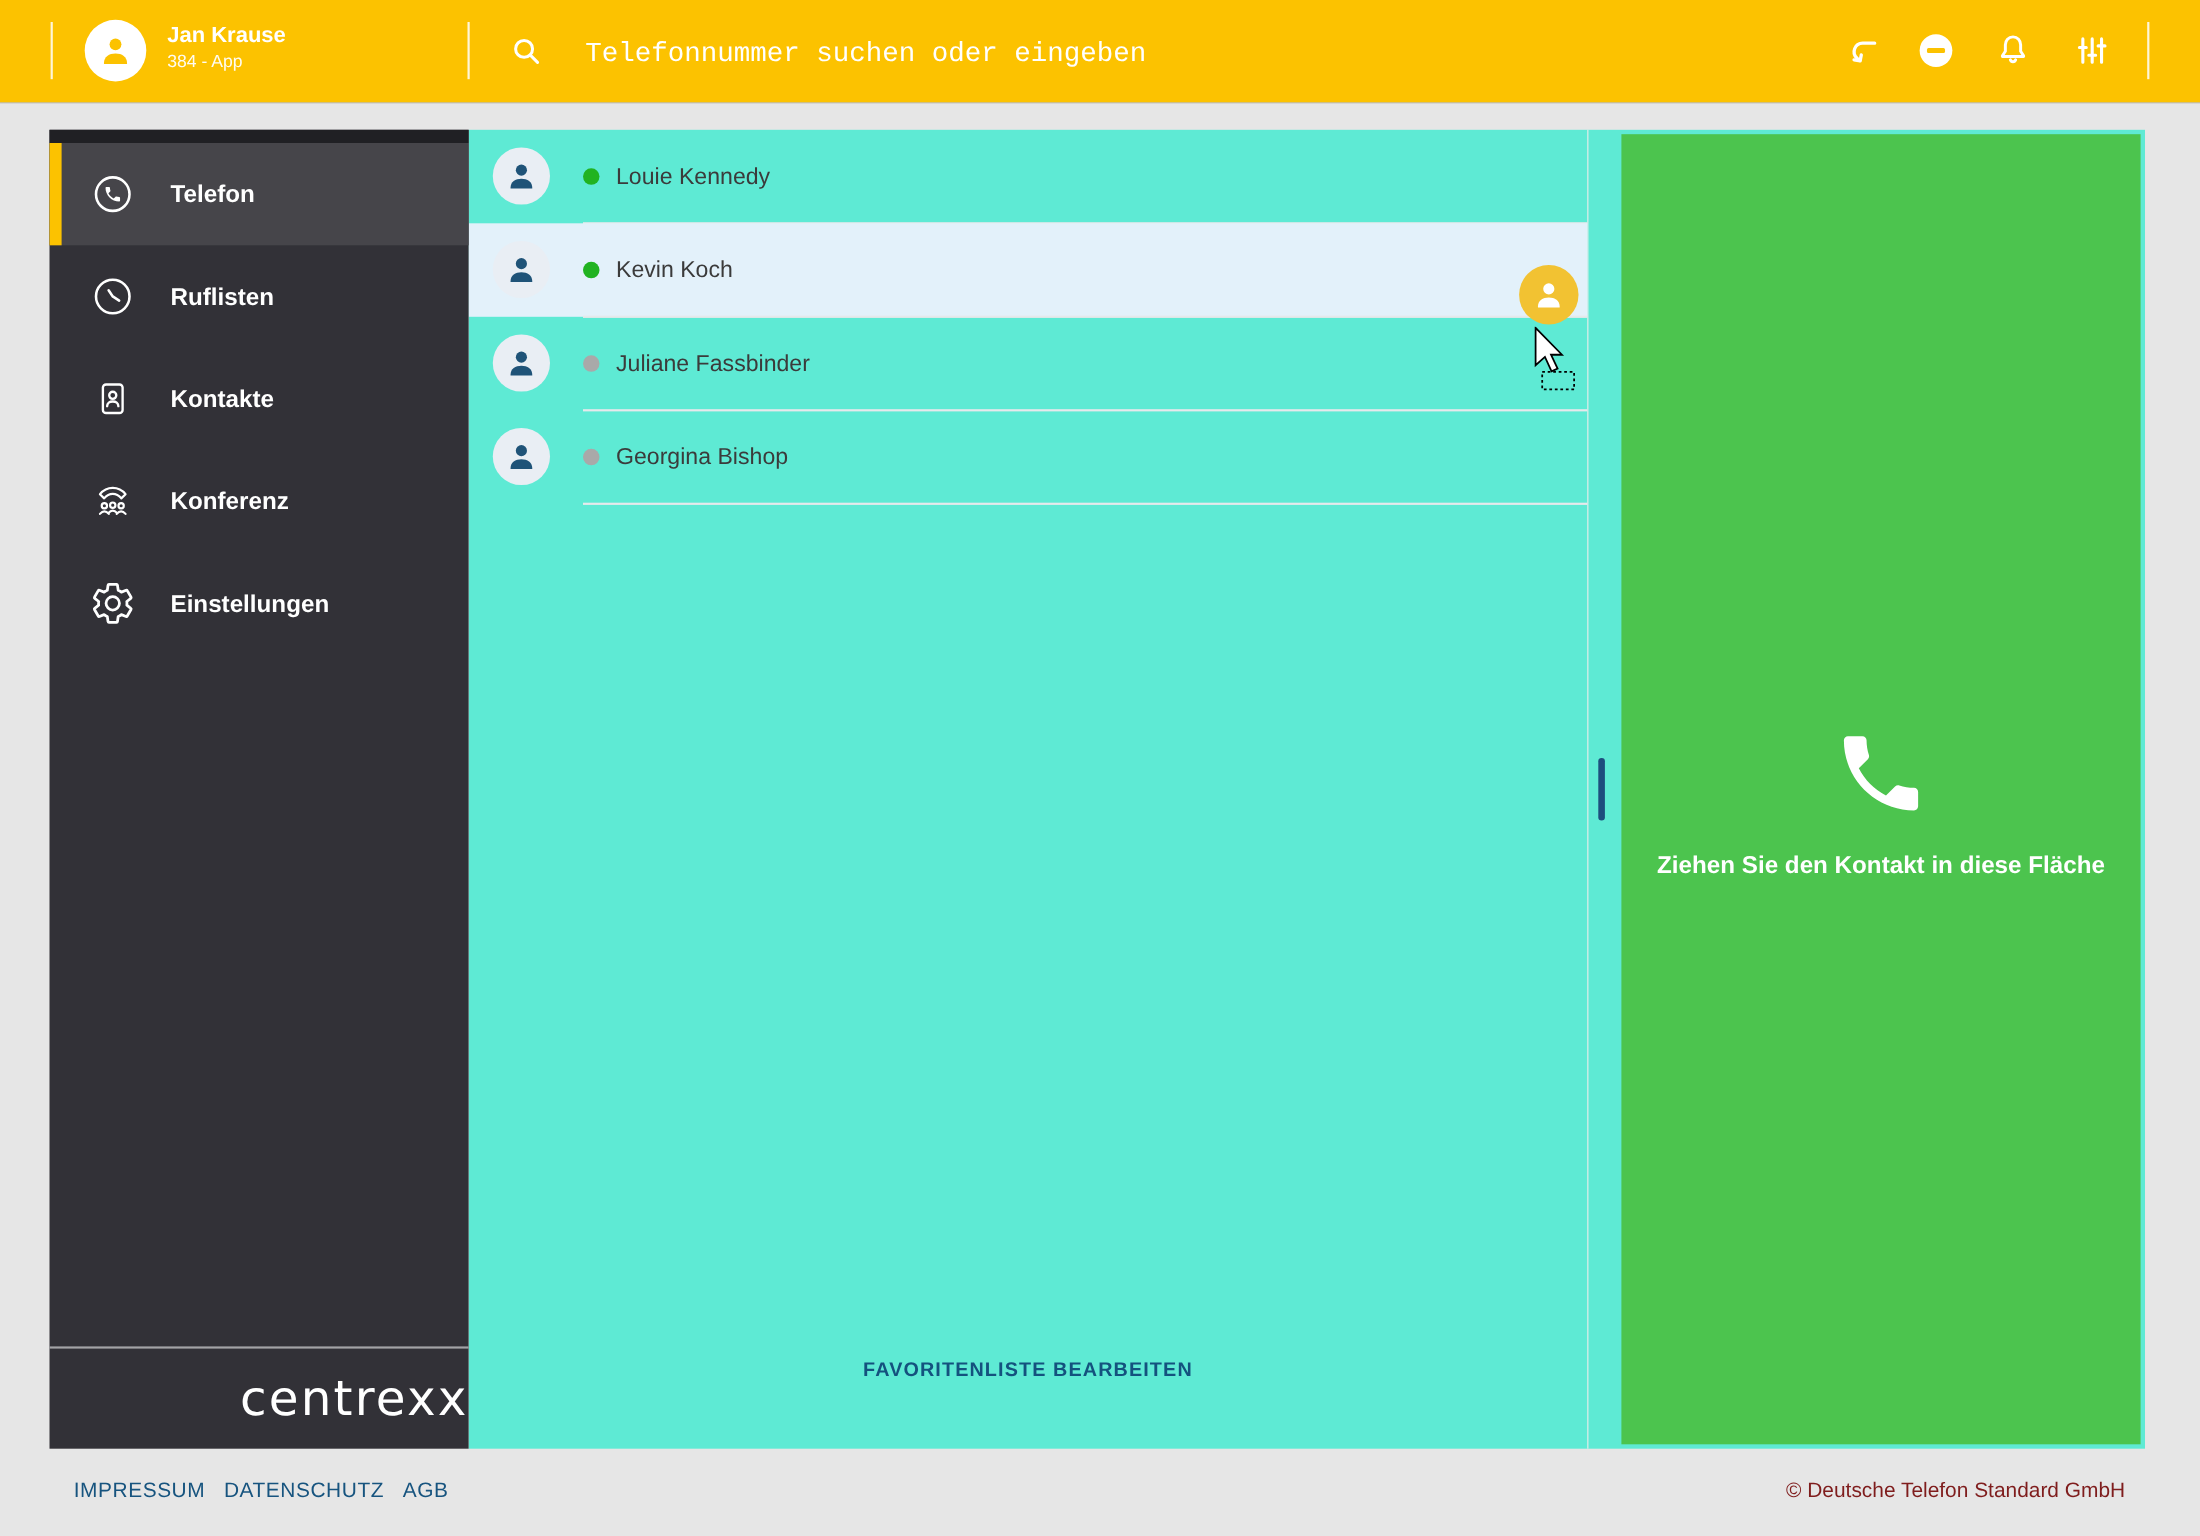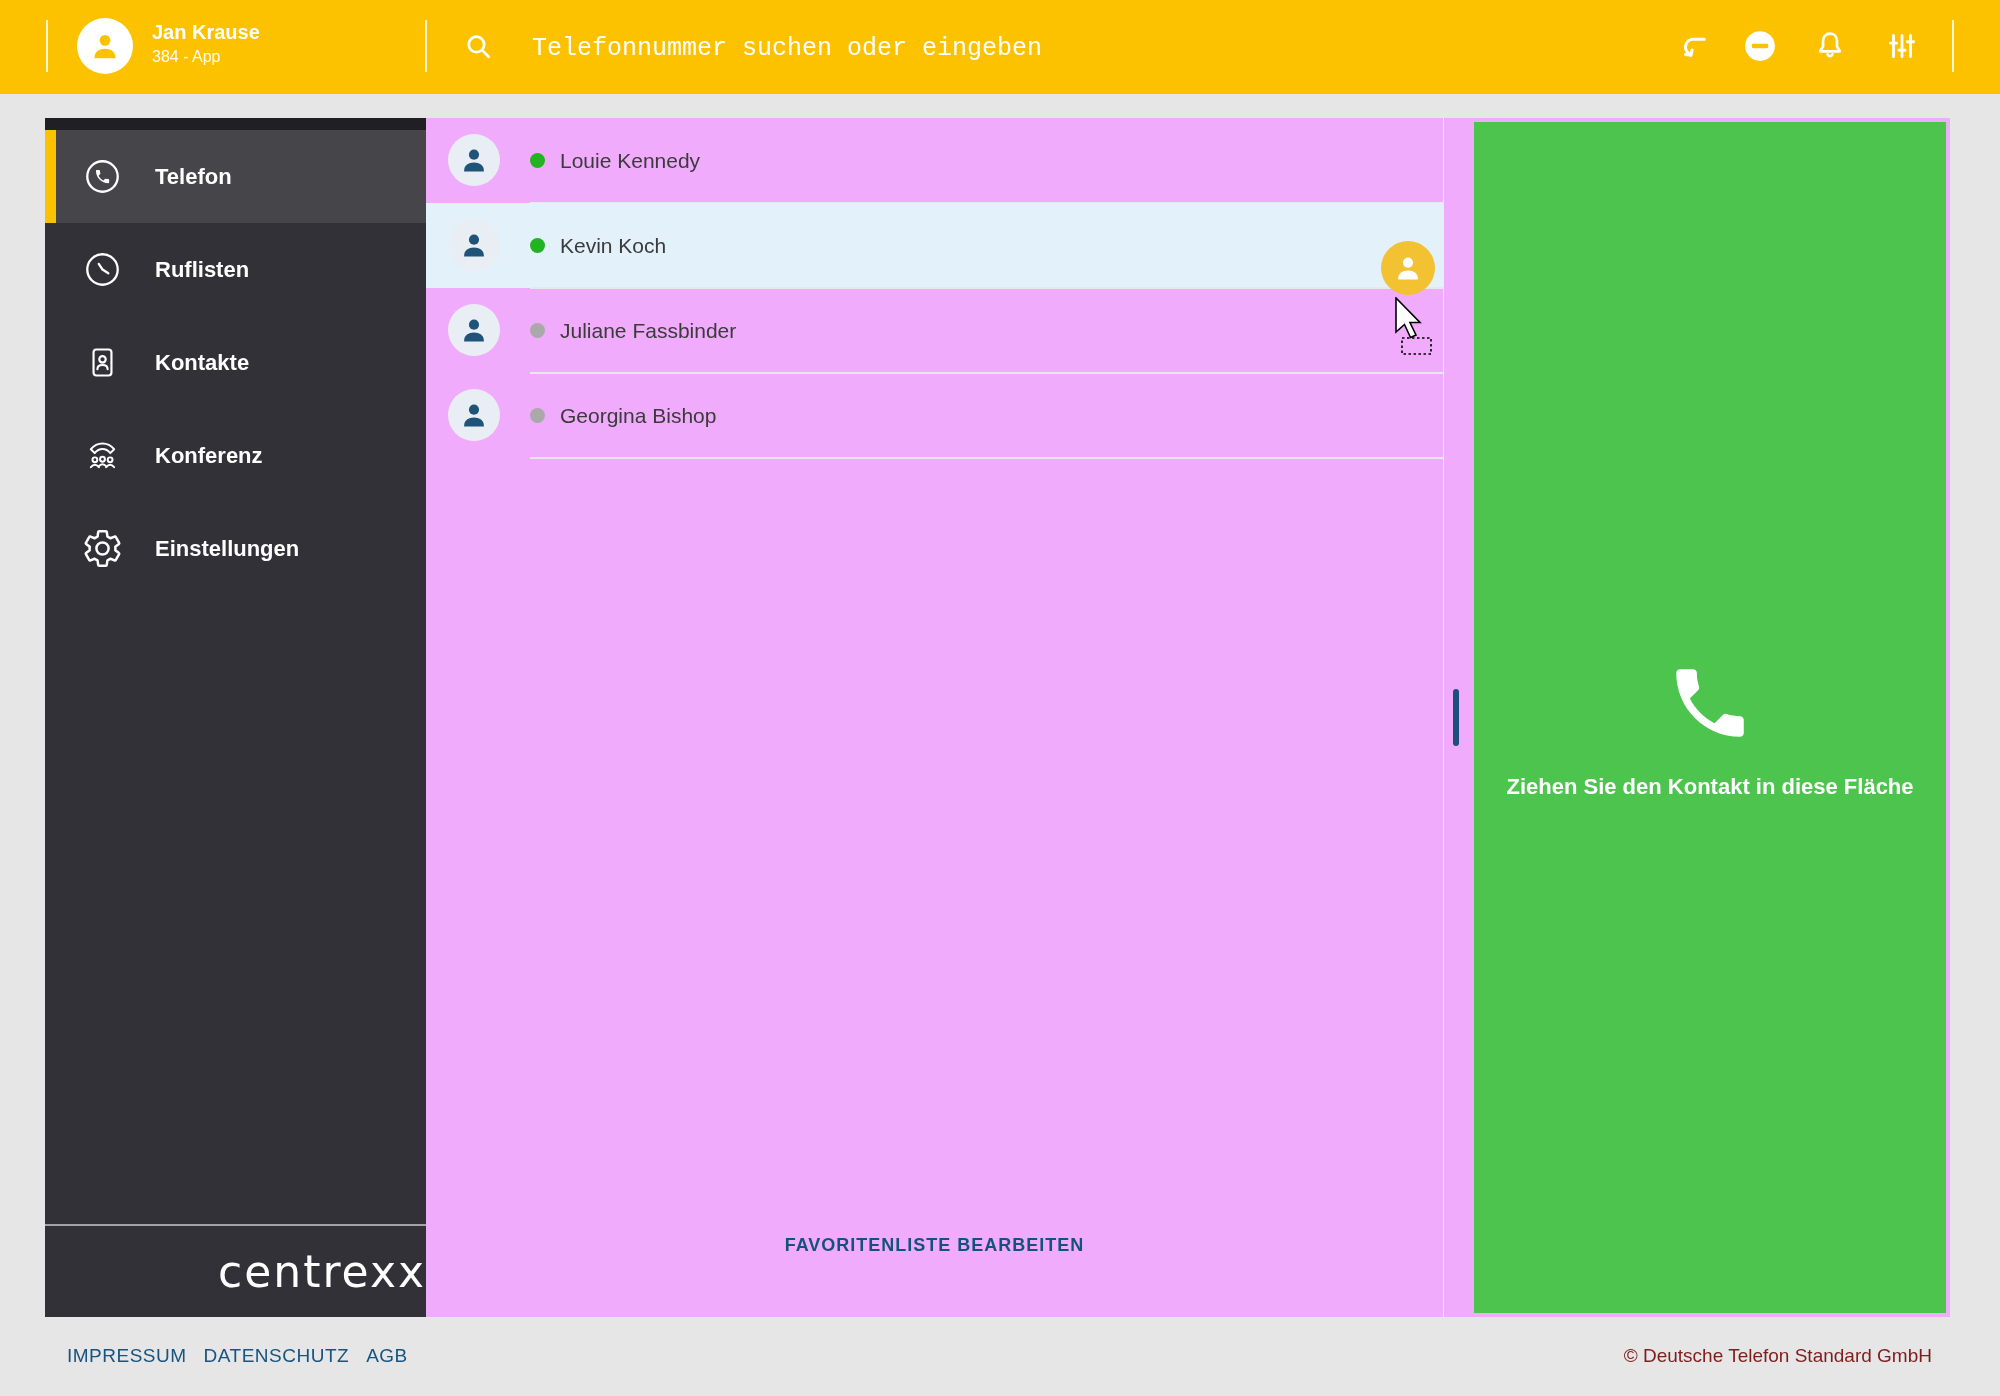--- a/index.html
+++ b/index.html
@@ -28,21 +28,21 @@
   .nav-item.active{background:#46454a;}
   .nav-item.active .ybar{position:absolute;left:0;top:0;width:11px;height:100%;background:#fcc200;}
   .nav-icon{position:absolute;left:36px;top:25px;width:43px;height:43px;color:#fff;}
   .nav-label{position:absolute;left:110px;top:0;line-height:93px;font-size:22px;font-weight:600;color:#fff;}
   .logo-block{position:absolute;left:0;bottom:0;width:100%;height:91px;border-top:2px solid #a3a3a6;
               display:flex;align-items:center;justify-content:flex-end;}
   .logo-text{font-family:"DejaVu Sans",sans-serif;font-weight:400;font-size:44px;color:#fff;
              letter-spacing:2px;}
 
   
-  .card{position:absolute;left:426px;top:118px;width:1524px;height:1199px;background:#f0abfc;z-index:1;}
+  .card{position:absolute;left:426px;top:118px;width:1524px;height:1199px;background:#5eead4;z-index:1;}
   .list{position:absolute;left:0;top:0;width:1017px;height:1199px;border-right:1px solid #ededed;}
   .row{position:relative;width:100%;height:85px;cursor:pointer;}
   .row.highlighted{background:#e3f1fa;}
   .row::after{content:"";position:absolute;left:104px;right:0;bottom:-1px;border-bottom:2px solid #e6e9eb;}
   .row-avatar{position:absolute;left:22px;top:16px;width:52px;height:52px;border-radius:50%;
               background:#e9eef4;color:#1f5378;display:flex;align-items:center;justify-content:center;}
   .presence-dot{position:absolute;left:104px;top:35px;width:15px;height:15px;border-radius:50%;background:#a9a9a9;}
   .row[data-status="online"] .presence-dot{background:#21b321;}
   .row-name{position:absolute;left:134px;top:0;line-height:85px;font-size:21px;color:#3b3b3b;}
   .fav-edit{position:absolute;left:0;top:1116px;width:1017px;text-align:center;background:none;border:none;

